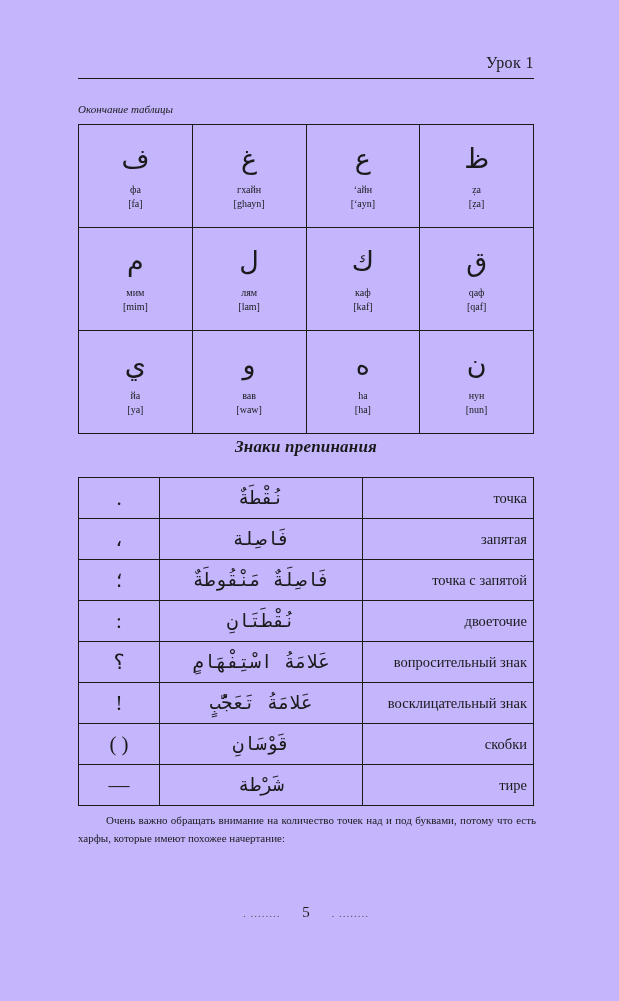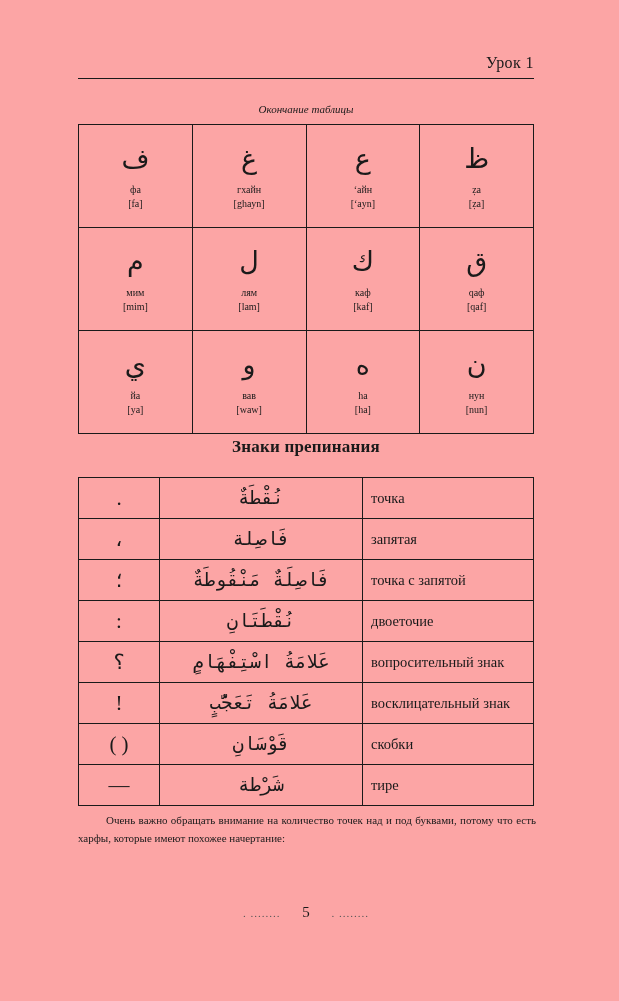--- a/index.html
+++ b/index.html
@@ -13,21 +13,21 @@
     position: relative;
     font-family: "Liberation Serif", serif;
     color: #1a1a1a;
     overflow: hidden;
   }
   .page {
     position: absolute;
     left: 0; top: 0;
     width: 619px;
     height: 1001px;
-    background: #fca5a5;
+    background: #c4b5fd;
   }
 
   
   .header {
     position: absolute;
     left: 78px;
     top: 54px;
     width: 456px;
   }
   .header-title {
@@ -41,21 +41,21 @@
     border-bottom: 1px solid #1a1a1a;
     width: 100%;
     height: 0;
   }
 
   .table-note {
     position: absolute;
     left: 78px;
     top: 103px;
     width: 456px;
-    text-align: center;
+    text-align: left;
     font-style: italic;
     font-size: 11px;
     color: #1a1a1a;
   }
 
   
   .alpha-table {
     position: absolute;
     left: 78px;
     top: 124px;
@@ -90,20 +90,21 @@
 
   
   .section-heading {
     position: absolute;
     left: 78px;
     top: 437px;
     width: 456px;
     text-align: center;
     font-size: 17px;
     font-weight: bold;
+    font-style: italic;
     letter-spacing: 0.2px;
   }
 
   
   .punct-table {
     position: absolute;
     left: 78px;
     top: 477px;
     width: 456px;
     border-collapse: collapse;
@@ -122,23 +123,23 @@
     font-family: "Liberation Serif", serif;
   }
   .punct-table td.c-ar {
     width: 190px;
     text-align: center;
     font-family: Liberation Mono, monospace;
     font-size: 19px;
     direction: rtl;
   }
   .punct-table td.c-ru {
-    text-align: left;
+    text-align: right;
     font-size: 14.5px;
-    padding-left: 8px;
+    padding-left: 24px;
   }
 
   
   .body-par {
     position: absolute;
     left: 78px;
     top: 812px;
     width: 458px;
     font-size: 11px;
     line-height: 1.62;

